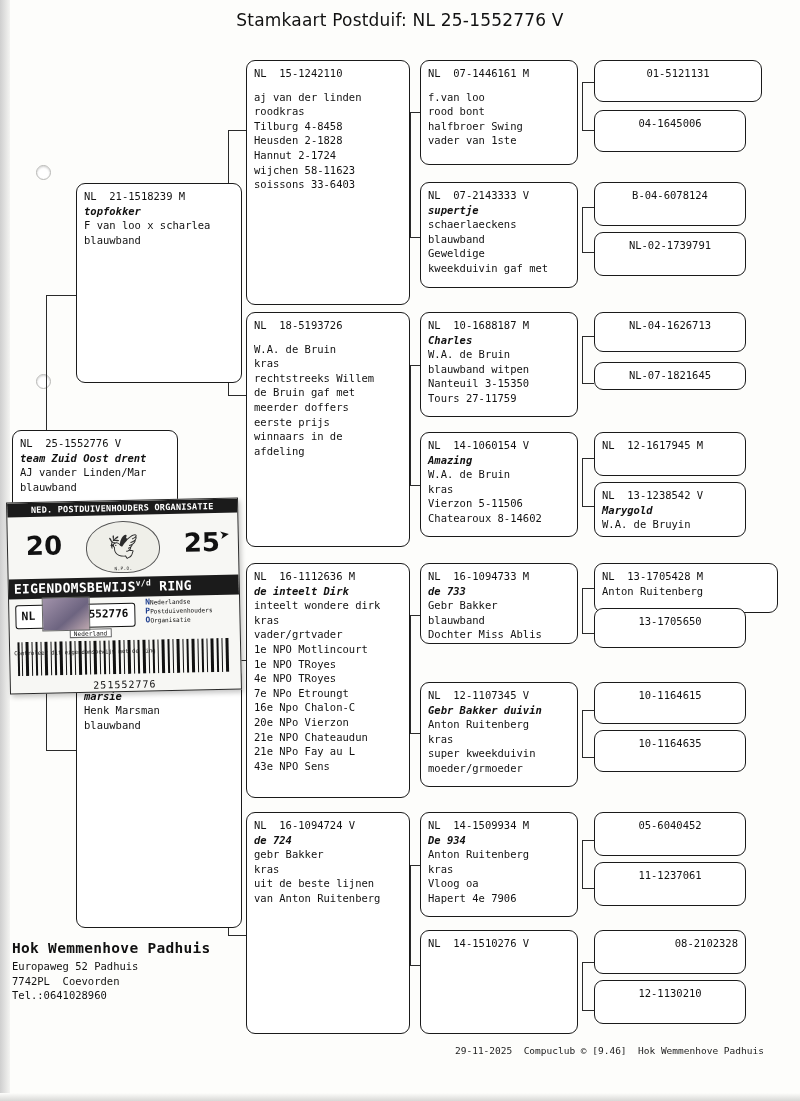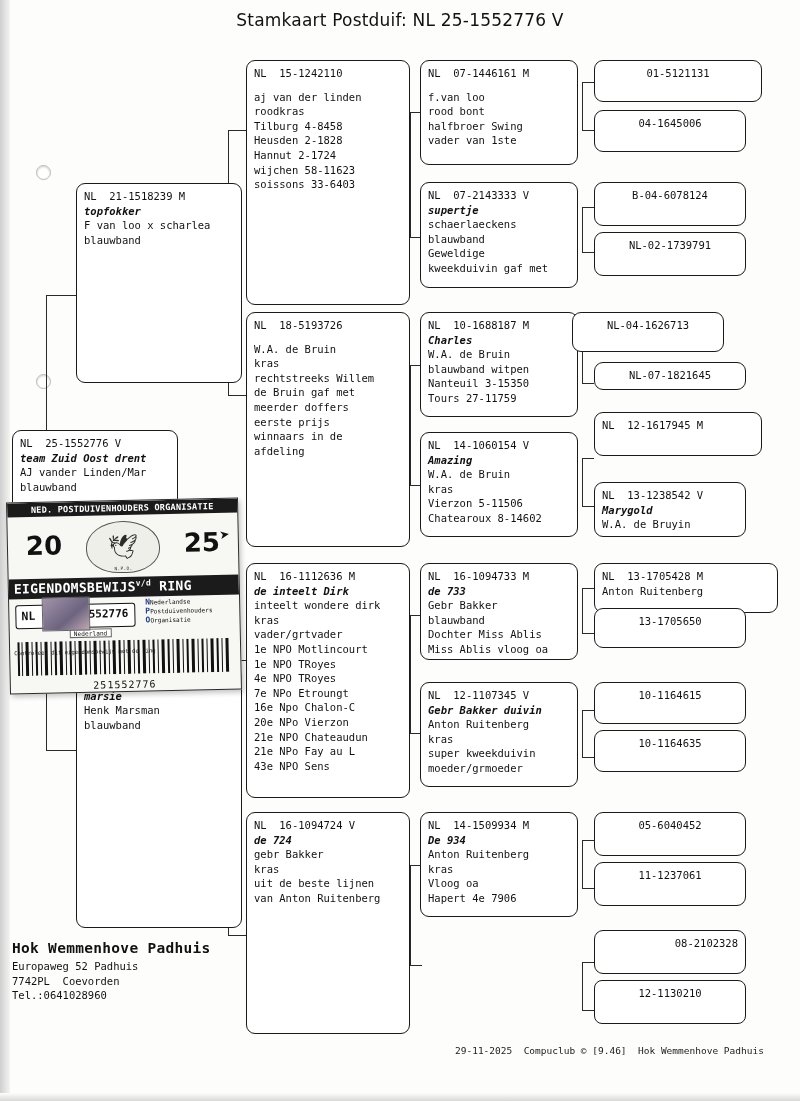--- a/index.html
+++ b/index.html
@@ -426,21 +426,21 @@
 
   <div class="card" style="left:420px; top:432px; width:158px; height:105px;">
     <div class="line b">NL  14-1060154 V</div>
     <div class="line i">Amazing</div>
     <div class="line b">W.A. de Bruin</div>
     <div class="line">kras</div>
     <div class="line">Vierzon 5-11506</div>
     <div class="line">Chatearoux 8-14602</div>
   </div>
 
-  <div class="card" style="left:420px; top:563px; width:158px; height:97px;">
+  <div class="card" style="left:420px; top:563px; width:158px; height:81px;">
     <div class="line b">NL  16-1094733 M</div>
     <div class="line i">de 733</div>
     <div class="line b">Gebr Bakker</div>
     <div class="line">blauwband</div>
     <div class="line">Dochter Miss Ablis</div>
     <div class="line">Miss Ablis vloog oa</div>
   </div>
 
   <div class="card" style="left:420px; top:682px; width:158px; height:105px;">
     <div class="line b">NL  12-1107345 V</div>
@@ -453,40 +453,43 @@
 
   <div class="card" style="left:420px; top:812px; width:158px; height:105px;">
     <div class="line b">NL  14-1509934 M</div>
     <div class="line i">De 934</div>
     <div class="line b">Anton Ruitenberg</div>
     <div class="line">kras</div>
     <div class="line">Vloog oa</div>
     <div class="line">Hapert 4e 7906</div>
   </div>
 
+  <div class="card" style="left:420px; top:930px; width:158px; height:104px;">
+    <div class="line b">NL  14-1510276 V</div>
+  </div>
 
   <div class="card" style="left:594px; top:60px; width:168px; height:42px;">
     <div class="line b" style="text-align:center">01-5121131</div>
   </div>
   <div class="card" style="left:594px; top:110px; width:152px; height:42px;">
     <div class="line b" style="text-align:center">04-1645006</div>
   </div>
   <div class="card" style="left:594px; top:182px; width:152px; height:44px;">
     <div class="line b" style="text-align:center">B-04-6078124</div>
   </div>
   <div class="card" style="left:594px; top:232px; width:152px; height:44px;">
     <div class="line b" style="text-align:center">NL-02-1739791</div>
   </div>
-  <div class="card" style="left:572px; top:312px; width:152px; height:40px;">
+  <div class="card" style="left:594px; top:312px; width:152px; height:40px;">
     <div class="line b" style="text-align:center">NL-04-1626713</div>
   </div>
   <div class="card" style="left:594px; top:362px; width:152px; height:28px;">
     <div class="line b" style="text-align:center">NL-07-1821645</div>
   </div>
-  <div class="card" style="left:594px; top:412px; width:168px; height:44px;">
+  <div class="card" style="left:594px; top:432px; width:152px; height:44px;">
     <div class="line b">NL  12-1617945 M</div>
   </div>
   <div class="card" style="left:594px; top:482px; width:152px; height:55px;">
     <div class="line b">NL  13-1238542 V</div>
     <div class="line i">Marygold</div>
     <div class="line b">W.A. de Bruyin</div>
   </div>
   <div class="card" style="left:594px; top:563px; width:184px; height:50px;">
     <div class="line b">NL  13-1705428 M</div>
     <div class="line b">Anton Ruitenberg</div>
@@ -502,21 +505,21 @@
   </div>
   <div class="card" style="left:594px; top:812px; width:152px; height:44px;">
     <div class="line b" style="text-align:center">05-6040452</div>
   </div>
   <div class="card" style="left:594px; top:862px; width:152px; height:44px;">
     <div class="line b" style="text-align:center">11-1237061</div>
   </div>
   <div class="card" style="left:594px; top:930px; width:152px; height:44px;">
     <div class="line b" style="text-align:right">08-2102328</div>
   </div>
-  <div class="card" style="left:594px; top:980px; width:152px; height:44px;border-radius:8px;">
+  <div class="card" style="left:594px; top:980px; width:152px; height:44px;">
     <div class="line b" style="text-align:center">12-1130210</div>
   </div>
 
   <div id="sticker">
     <div class="st-top">NED. POSTDUIVENHOUDERS ORGANISATIE</div>
     <div class="st-mid">
       <div class="st-year l">20</div>
       <div class="st-year r">25</div>
       <div class="st-logo">
         <div class="bird">🕊</div>

